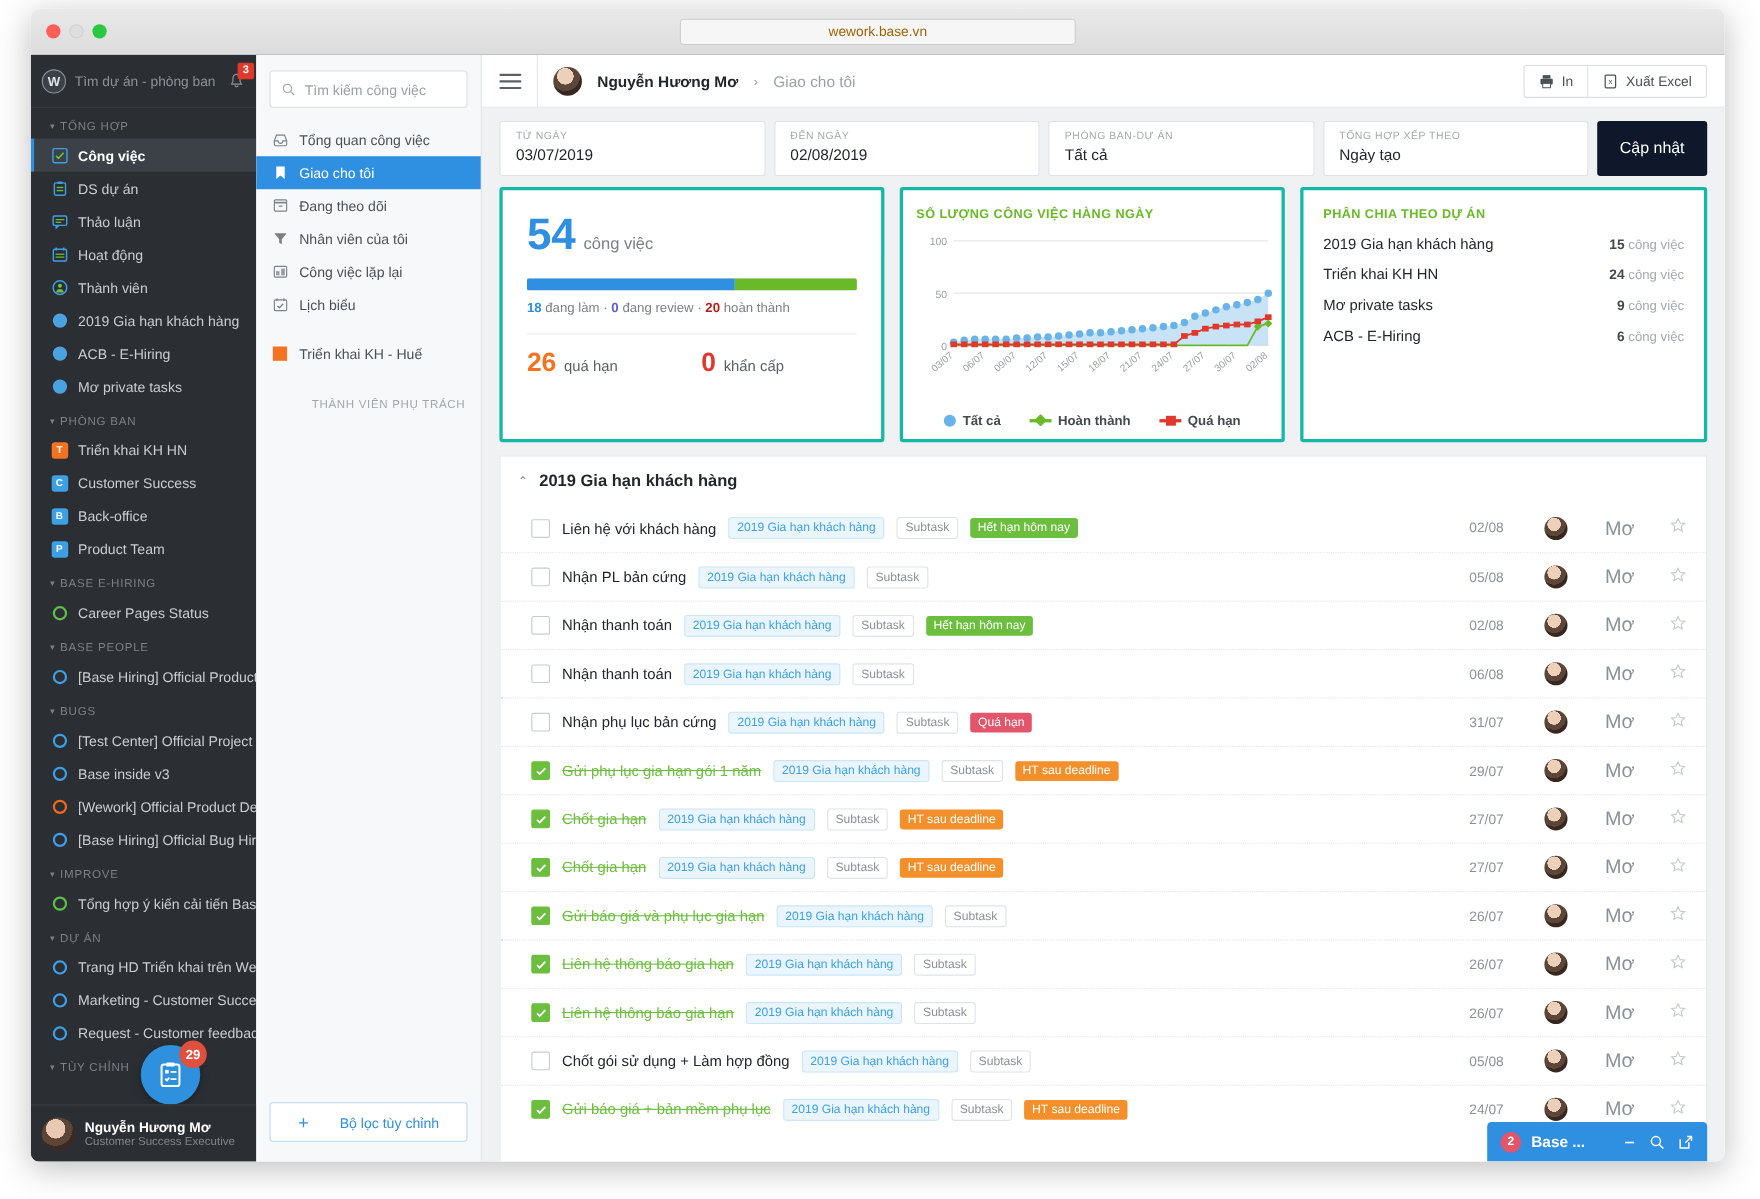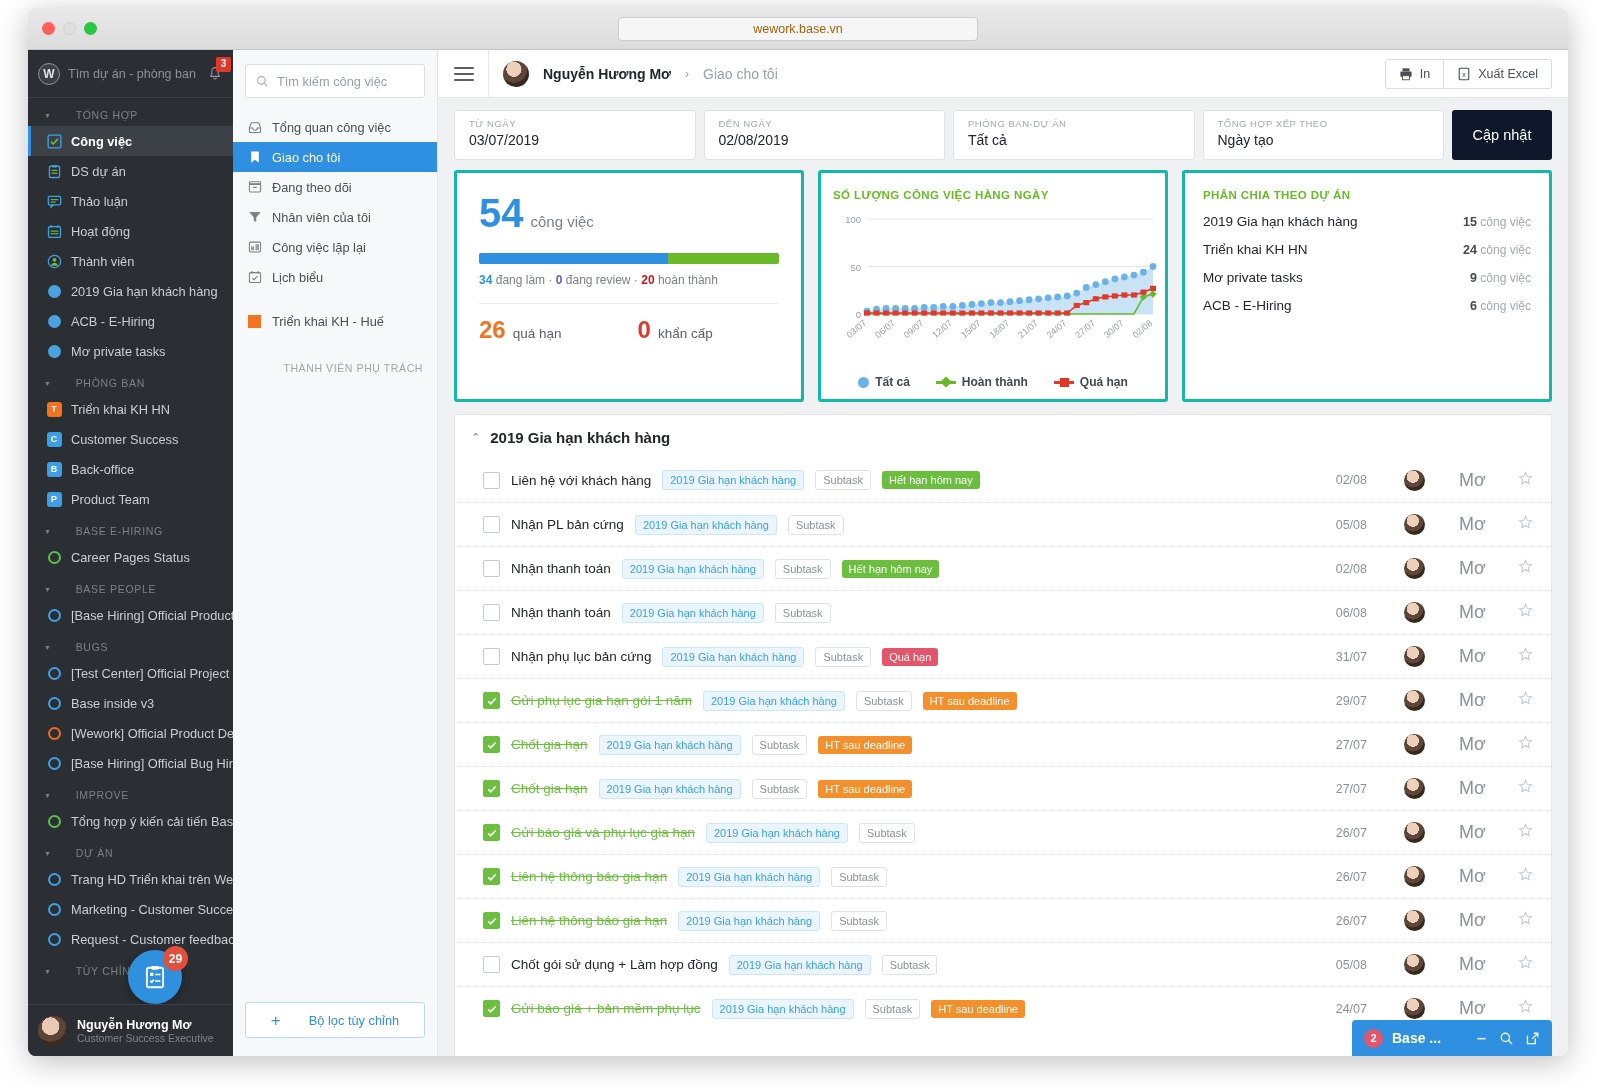--- a/index.html
+++ b/index.html
@@ -72,21 +72,21 @@
   .bell-badge {
     position: absolute; top: -9px; right: -8px;
     background: #e0392b; color: #fff;
     font-size: 10px; line-height: 14px;
     min-width: 15px; height: 15px; text-align: center;
     border-radius: 2px; padding: 0 2px; font-weight: bold;
   }
   .sb-group {
     font-size: 10.5px; letter-spacing: .7px;
     color: #7b8187; padding: 11px 10px 5px 16px;
-    text-transform: uppercase; display: flex; align-items: center; gap: 24px;
+    text-transform: uppercase; display: flex; align-items: center; gap: 3px;
   }
   .caret { font-size: 7px; color: #7b8187; }
   .sb-item {
     display: flex; align-items: center; gap: 9px;
     padding: 6px 10px 6px 18px;
     font-size: 12.8px; color: #c9ced3;
     height: 30px; white-space: nowrap; overflow: hidden;
   }
   .sb-item.active { background: #3c4147; color: #fff; font-weight: bold; border-left: 3px solid #2f8fe0; padding-left: 15px; }
   .sb-ico { width: 16px; height: 16px; flex: 0 0 16px; display:flex; align-items:center; justify-content:center; }
@@ -659,21 +659,21 @@
         <div class="card card-a">
           <div style="display:flex;align-items:baseline;">
             <span class="big-num">54</span>
             <span class="big-unit">công việc</span>
           </div>
           <div class="pbar">
             <i class="p-blue" id="bar-blue" style="width: 63%;"></i>
             <i class="p-green" id="bar-green" style="width: 37%;"></i>
           </div>
           <div class="pstat">
-            <b class="n-blue">34</b>
+            <b class="n-blue">18</b>
             <span>đang làm</span>
             <span>·</span>
             <b class="n-purple">0</b>
             <span>đang review</span>
             <span>·</span>
             <b class="n-green">20</b>
             <span>hoàn thành</span>
           </div>
           <div class="hr"></div>
           <div class="srow">

